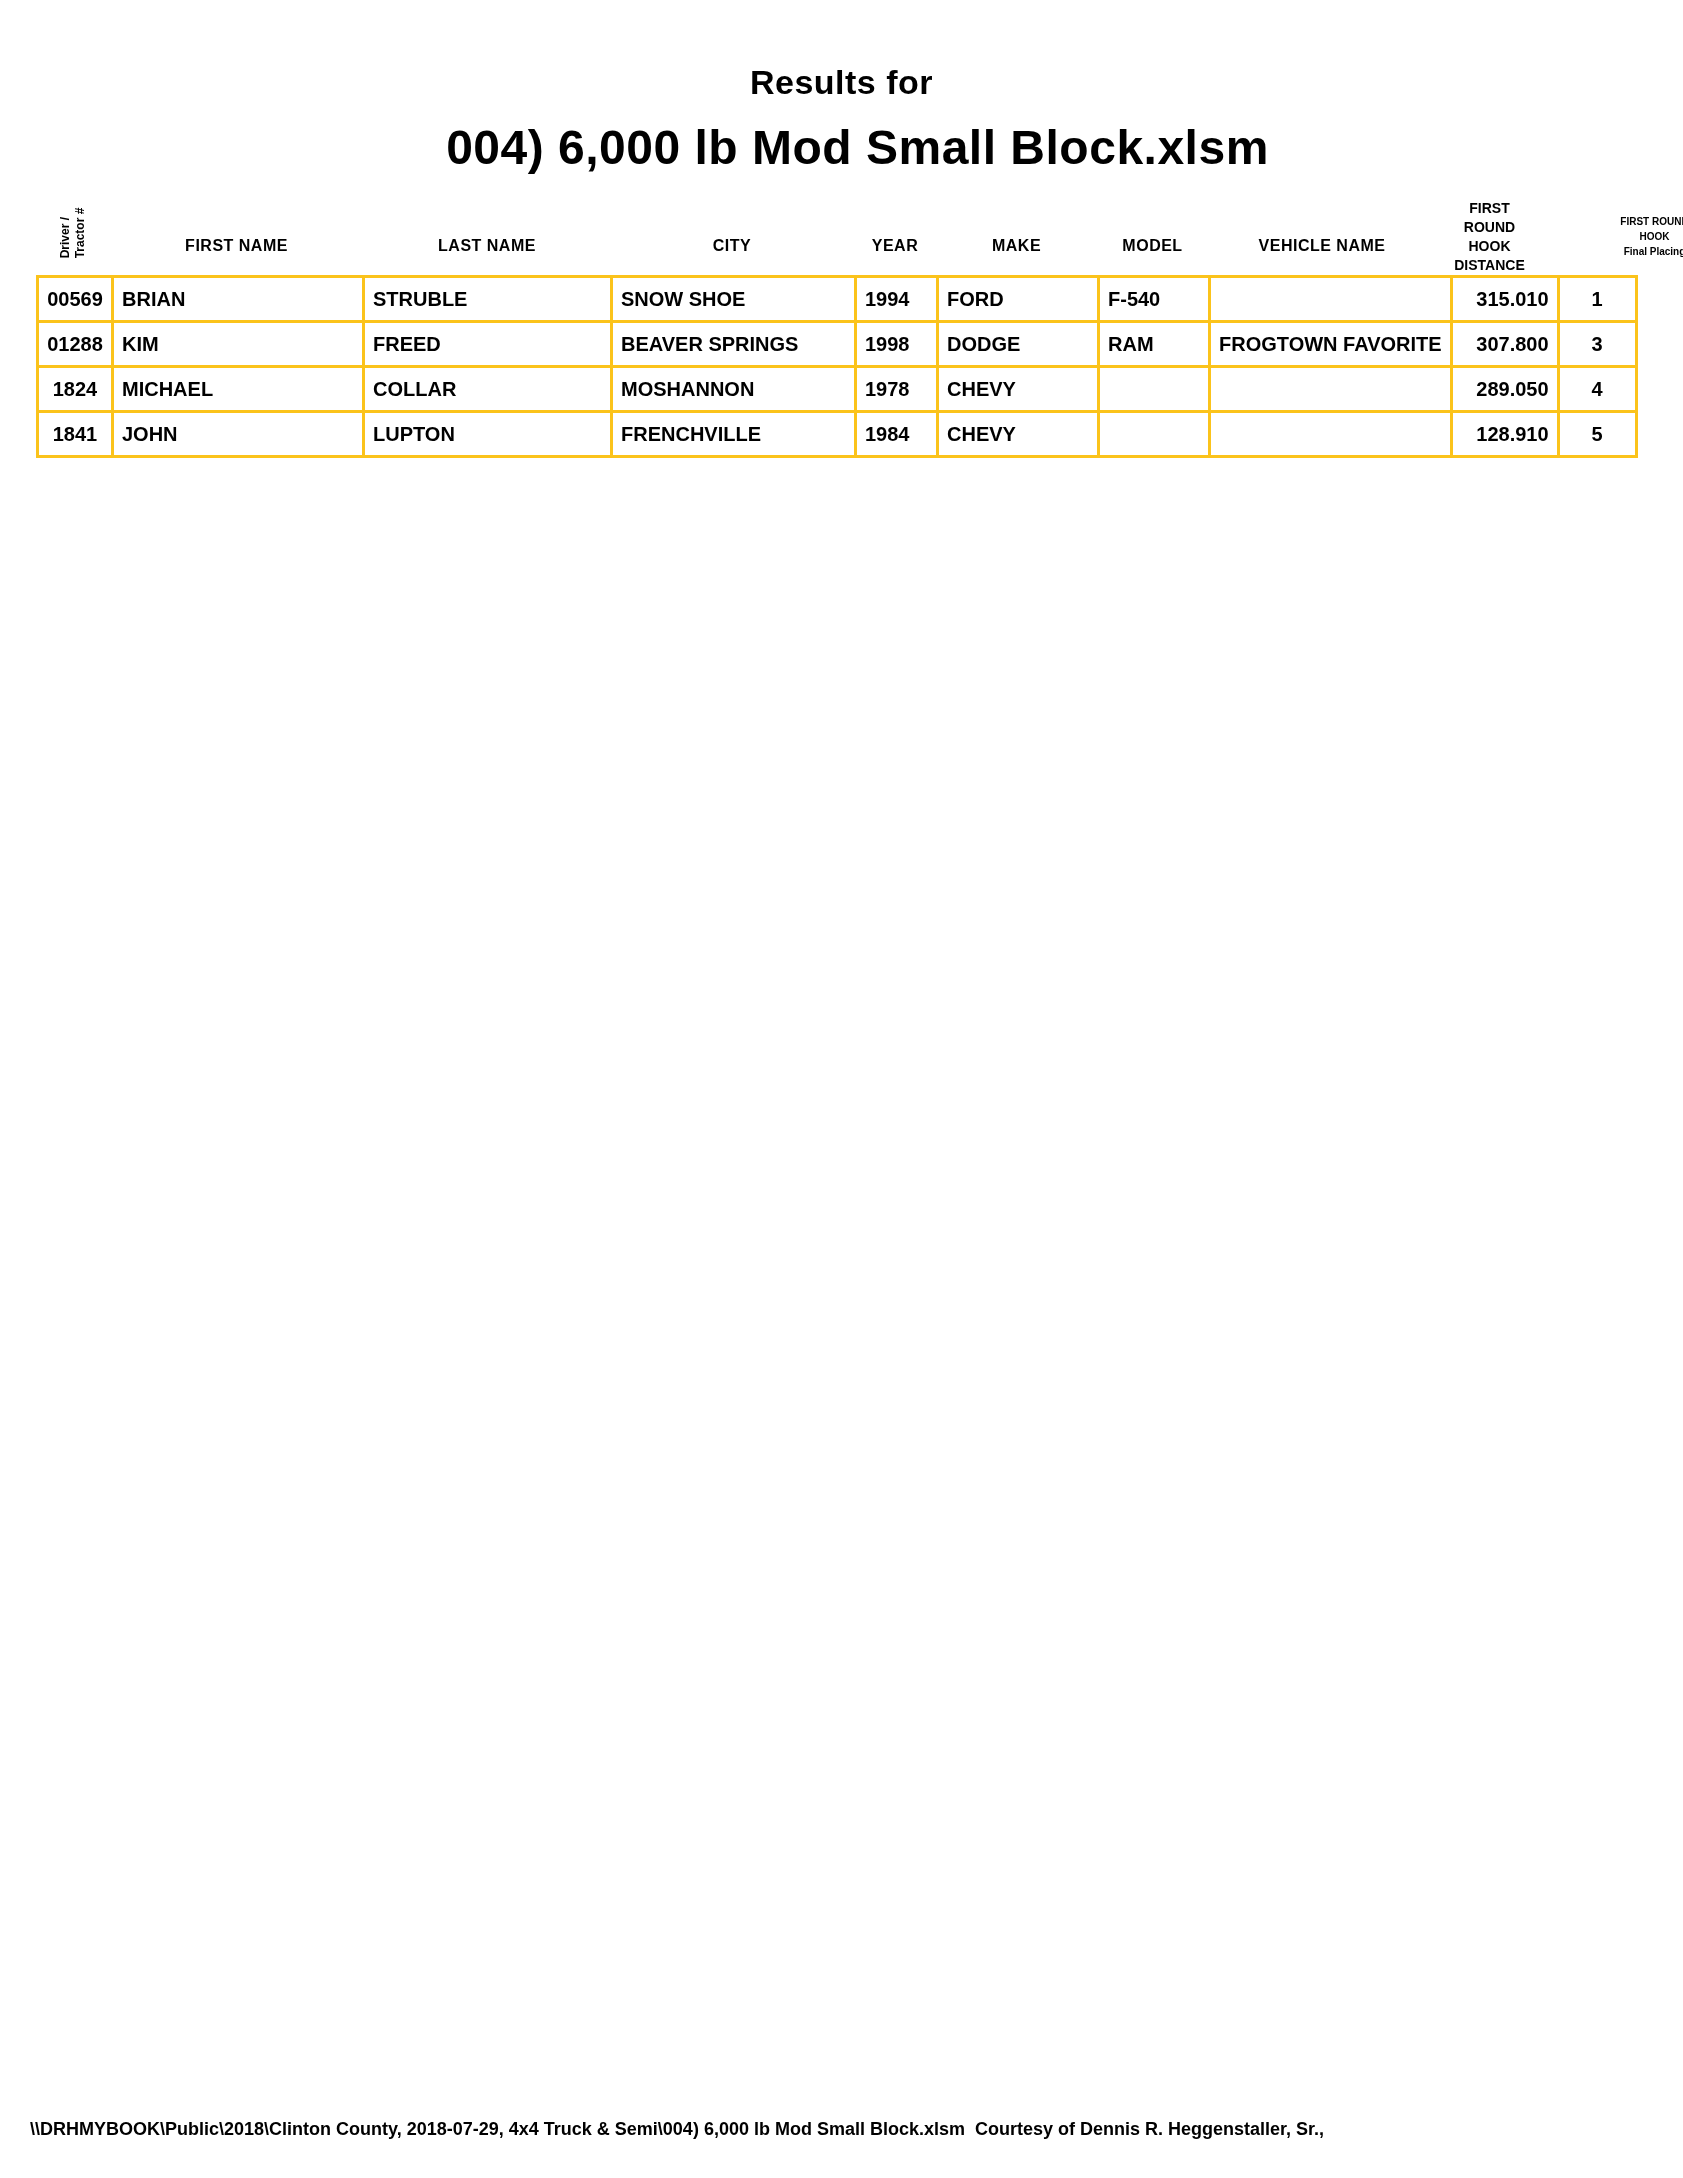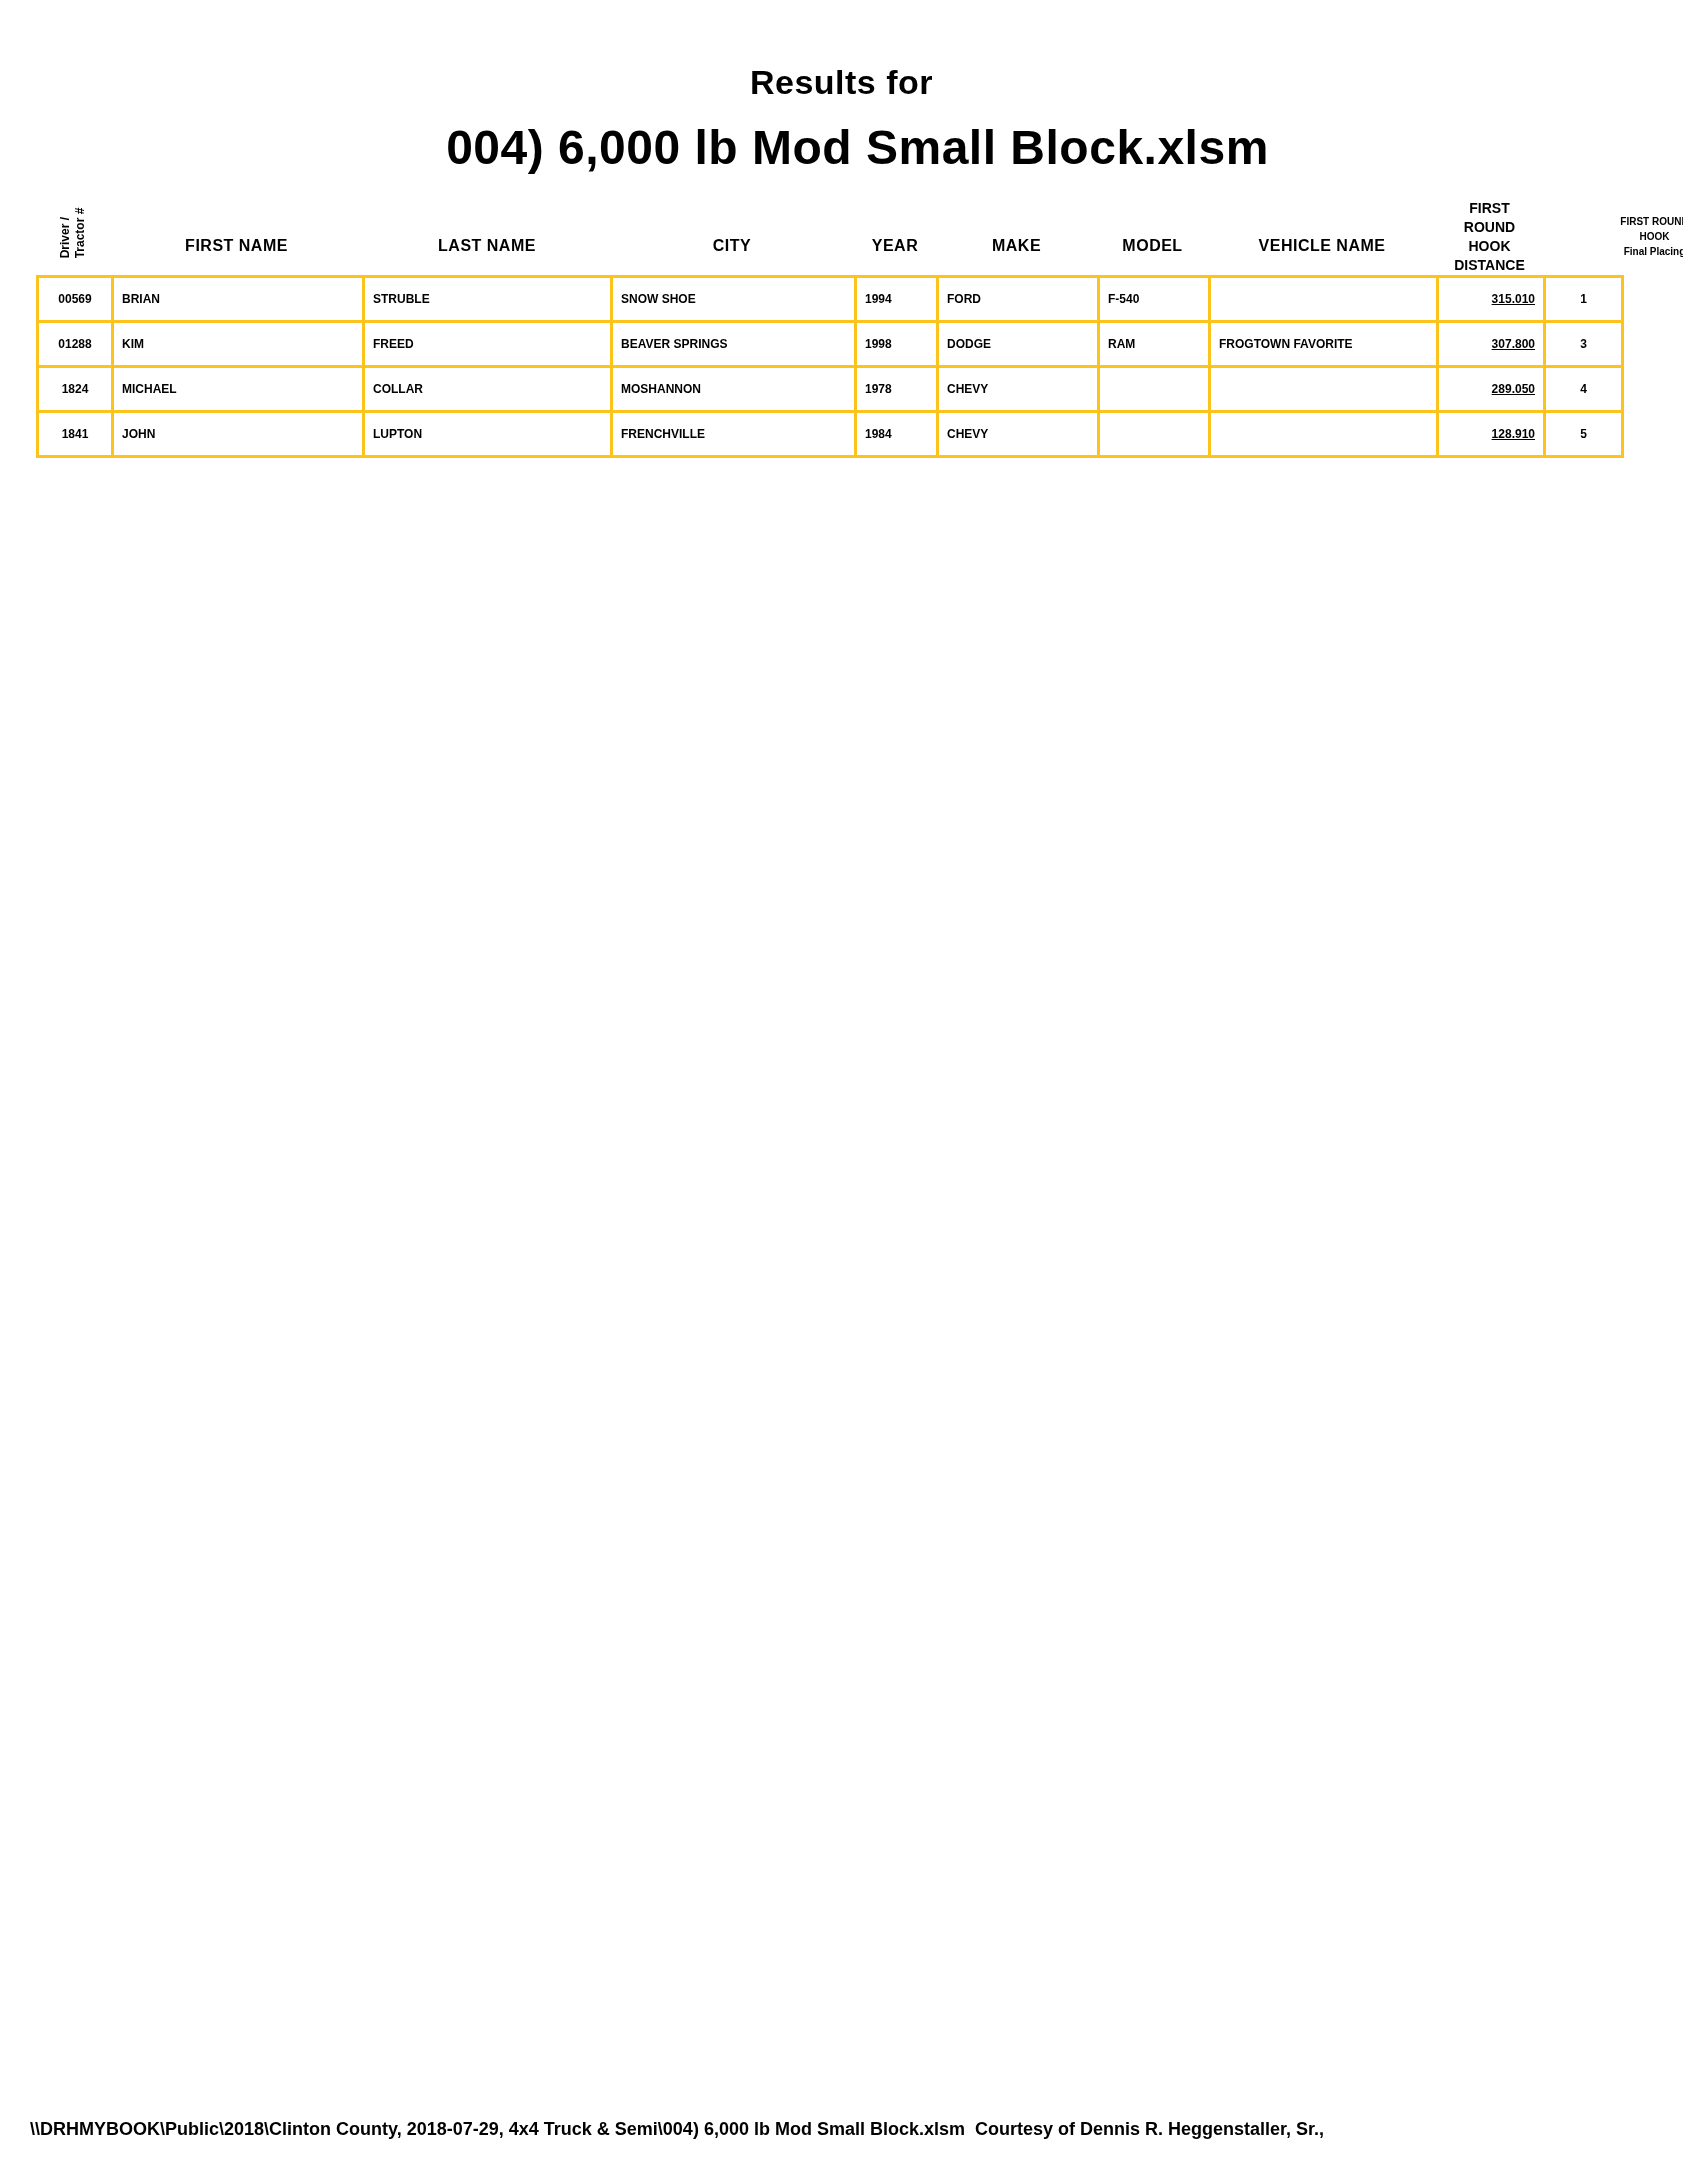--- a/index.html
+++ b/index.html
@@ -80,37 +80,37 @@
   
   table.results {
     position: absolute;
     left: 36px; top: 275px;
     border-collapse: collapse;
     table-layout: fixed;
   }
   table.results td {
     border: 3px solid #FBC31B;
     height: 45px;
-    font-size: 12px;
+    font-size: 20px;
     font-weight: bold;
     padding: 0 8px;
     overflow: hidden;
     white-space: nowrap;
     vertical-align: middle;
     background: #ffffff;
   }
   td.c-driver   { width: 75px;  text-align: center; padding: 0 2px; }
   td.c-first    { width: 251px; margin-left: 44px; }
   td.c-last     { width: 248px; }
   td.c-city     { width: 244px; }
   td.c-year     { width: 82px;  }
   td.c-make     { width: 161px; }
   td.c-model    { width: 111px; }
   td.c-vehicle  { width: 228px; }
-  td.c-distance { width: 107px; text-align: right; text-decoration: underline; }
+  td.c-distance { width: 107px; text-align: right; }
   td.c-placing  { width: 78px;  text-align: center; border-right: 0; }
   
   .footer {
     position: absolute;
     left: 30px; top: 2047px;
     font-size: 18px;
     line-height: 33px;
     white-space: pre;
   }
 </style>

